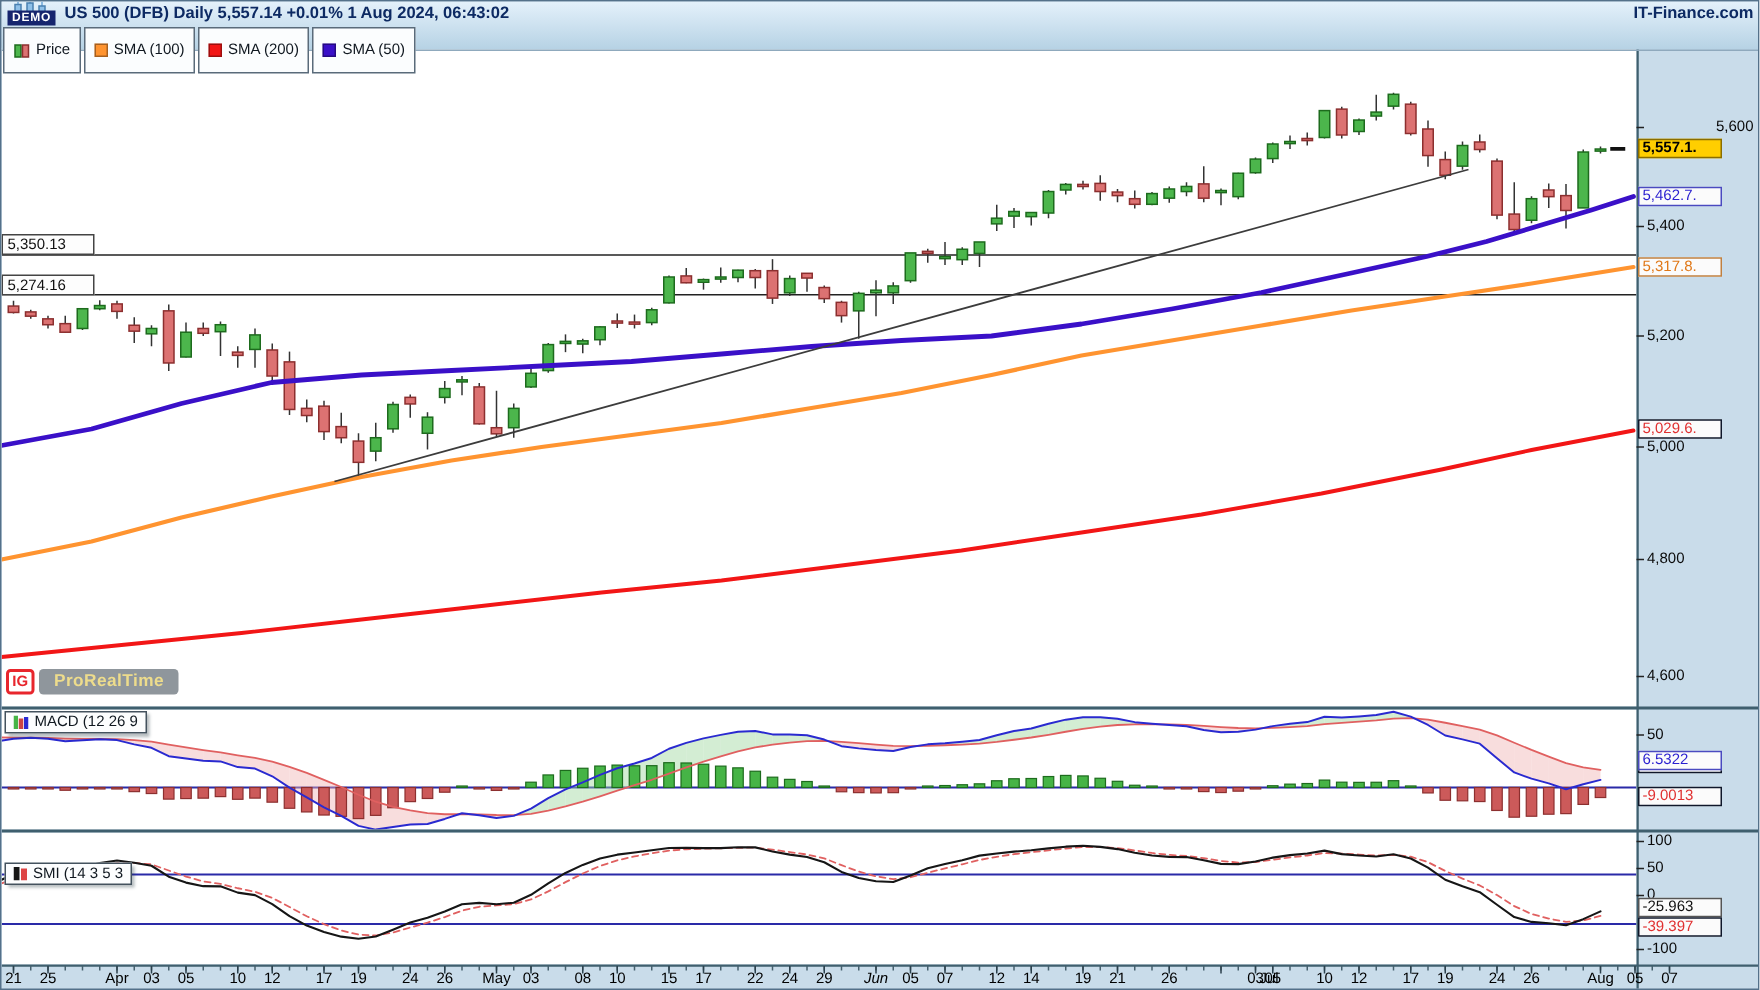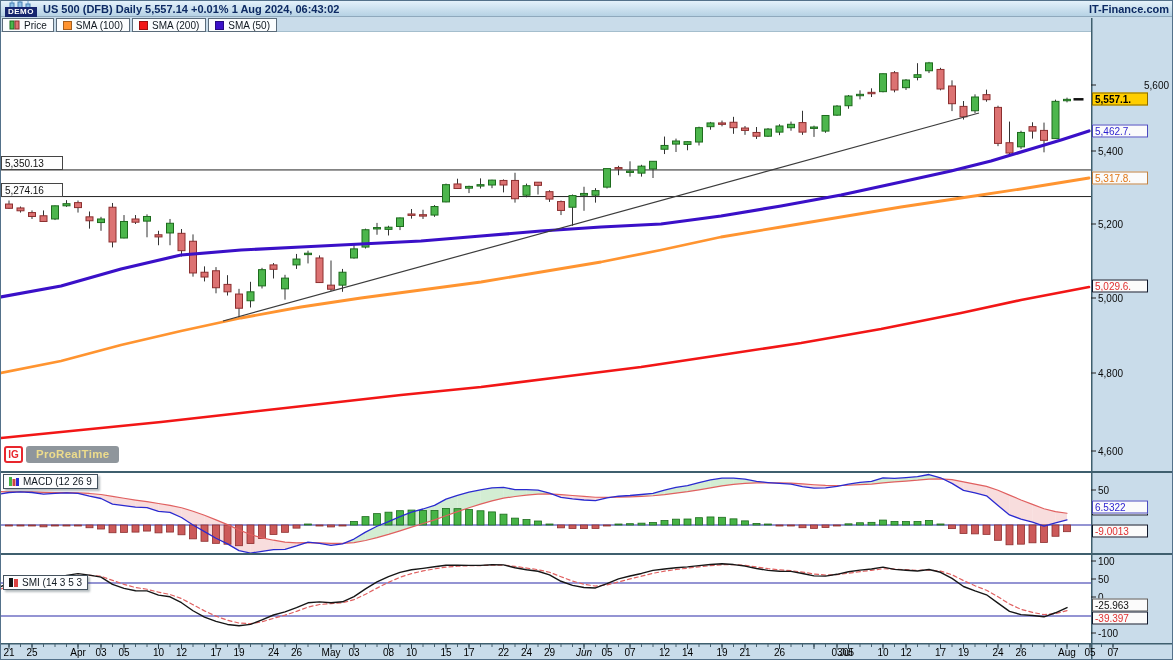--- a/index.html
+++ b/index.html
@@ -1,29 +1,29 @@
 <!DOCTYPE html>
 <html><head>
 <meta charset="utf-8">
 <style>
   html,body{margin:0;padding:0;background:#eee;}
   *{box-sizing:border-box;}
   #stage{position:relative;width:1173px;height:660px;background:#c9dcea;overflow:hidden;
          border:1px solid #54718a;font-family:"Liberation Sans",sans-serif;}
   #plot{position:absolute;left:0;top:0;z-index:1;}
-  .titlebar{position:absolute;left:0;top:0;width:1173px;height:16px;z-index:3;
+  .titlebar{position:absolute;left:0;top:0;width:1173px;height:33px;z-index:3;
             background:linear-gradient(#e4f1fb,#b6d2e4);border-bottom:1px solid #8fa9bd;}
   .title-text{position:absolute;left:42px;top:2px;font-size:11px;font-weight:bold;color:#0d2a63;white-space:nowrap;}
   .brand-text{position:absolute;right:5px;top:2px;font-size:11px;font-weight:bold;color:#0d2a63;}
   .demo-badge{position:absolute;left:4px;top:6px;width:32px;height:10px;background:#16256e;color:#fff;
               font-size:8px;font-weight:bold;text-align:center;line-height:10px;z-index:4;letter-spacing:.5px;}
   .demo-candles{position:absolute;left:8px;top:0px;z-index:4;}
   .legend-row{position:absolute;left:0;top:17px;width:1090px;height:14px;z-index:3;display:flex;gap:2px;padding-left:1px;}
   .legend-item{display:flex;align-items:center;gap:4px;border:1px solid #5a6b7a;background:#fbfdfe;
-               padding:0 6px;font-size:10px;color:#101820;height:14px;}
+               padding:0 6px;font-size:10px;color:#101820;height:31px;}
   .swatch{width:9px;height:9px;display:inline-block;border:1px solid rgba(0,0,0,.35);}
   .panel-label{position:absolute;left:2px;z-index:3;display:flex;align-items:center;gap:4px;
                border:1px solid #44525e;background:#fcfdfe;box-shadow:2px 2px 2px rgba(40,60,70,.35);
                padding:0 5px;font-size:10px;color:#101820;height:15px;}
   .support-tag{position:absolute;left:0;width:62px;height:14px;z-index:3;background:#fdfdfd;border:1px solid #444;
                font-size:10px;color:#111;line-height:13px;padding-left:3px;}
   .ytick{position:absolute;left:1097px;font-size:10px;color:#0a0a0a;transform:translateY(-50%);z-index:3;white-space:nowrap;}
   .xlab{position:absolute;top:646px;font-size:10px;color:#000;transform:translateX(-50%);z-index:3;white-space:nowrap;}
   .tag{position:absolute;left:1091px;min-width:56px;height:13px;z-index:4;font-size:10px;line-height:12px;
        padding:0 2px;border:1px solid #0f172a;background:#fbfbfb;transform:translateY(-50%);white-space:nowrap;}

